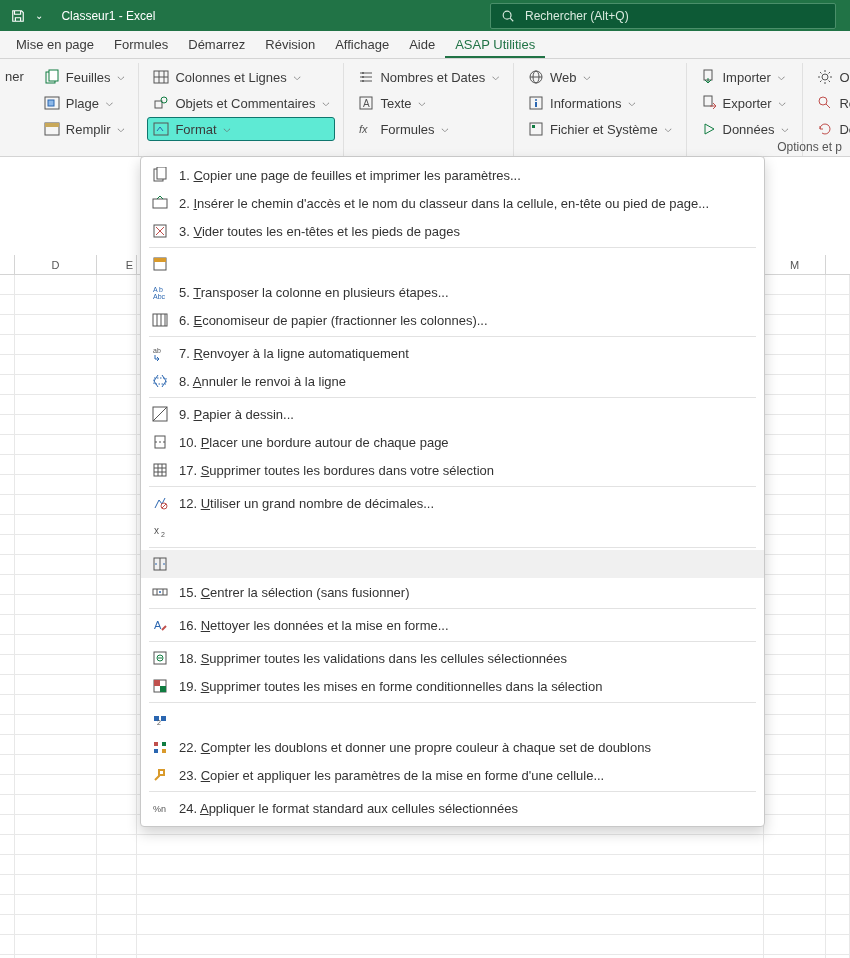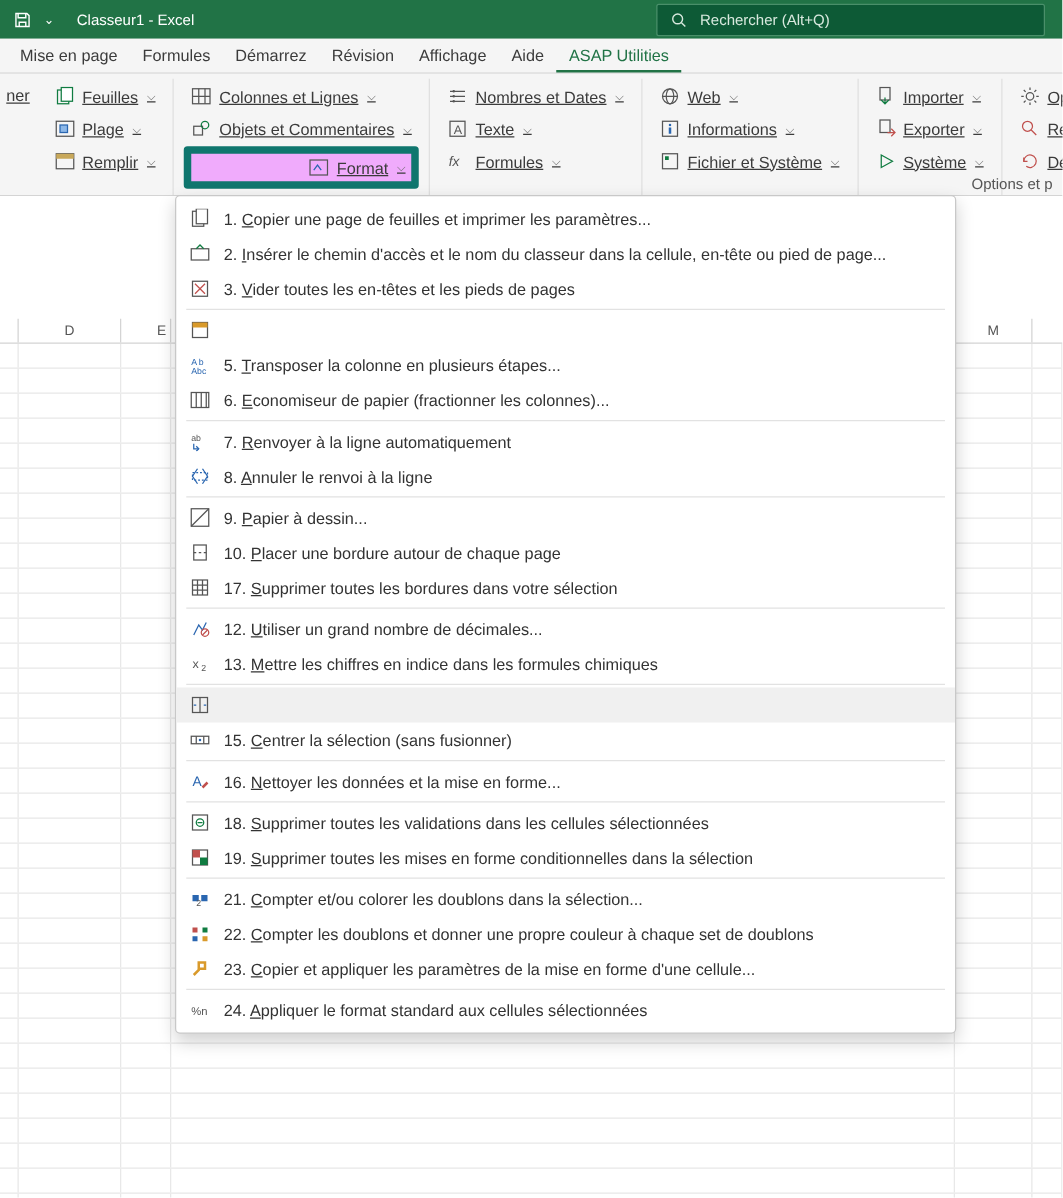--- a/index.html
+++ b/index.html
@@ -3,33 +3,33 @@
 <meta charset="utf-8">
 <style>
 * { box-sizing: border-box; margin: 0; padding: 0; font-family: "Segoe UI", Arial, sans-serif; }
 body { background: #fff; width: 850px; height: 958px; overflow: hidden; position: relative; }
 
 
 .titlebar { background: #217346; height: 31px; display: flex; align-items: center; padding: 0 6px; color: #fff; }
 .titlebar .tb-btn { width: 24px; height: 24px; display: flex; align-items: center; justify-content: center; margin-right: 2px; cursor: pointer; }
 .titlebar .chev { font-size: 10px; margin-left: 3px; margin-right: 10px; cursor: pointer; }
 .titlebar .doc-title { font-size: 12px; margin-left: 8px; }
-.searchbox { margin-left: auto; background: #0d5a36; border: 1px solid #4a8f6a; border-radius: 2px; height: 26px; display: flex; align-items: center; padding: 0 10px; width: 311px; color: #d8e9de; font-size: 12px; margin-right: 8px; }
+.searchbox { margin-left: auto; background: #0d5a36; border: 1px solid #4a8f6a; border-radius: 2px; height: 26px; display: flex; align-items: center; padding: 0 10px; width: 346px; color: #d8e9de; font-size: 12px; margin-right: 8px; }
 .searchbox .sicon { margin-right: 10px; }
 
 
 .ribbon-tabs { background: #f5f5f5; border-bottom: 1px solid #d4d4d4; height: 28px; display: flex; align-items: flex-end; padding: 0 6px; }
 .ribbon-tabs .tab { font-size: 13px; color: #3b3b3b; padding: 5px 10px 6px; cursor: pointer; }
 .ribbon-tabs .tab.active { color: #217346; border-bottom: 2px solid #217346; padding-bottom: 4px; }
 
 
 .ribbon { background: #f5f5f5; height: 98px; border-bottom: 1px solid #d4d4d4; display: flex; padding: 4px 0 0 0; position: relative; }
 .group { border-right: 1px solid #e0e0e0; padding: 2px 8px 2px 8px; display: flex; flex-direction: column; gap: 2px; }
-.rbtn { display: flex; align-items: center; font-size: 13px; color: #3b3b3b; padding: 3px 5px; cursor: pointer; white-space: nowrap; gap: 6px; border: 1px solid transparent; border-radius: 3px; text-decoration: underline; }
-.rbtn.active-drop { background: #f0abfc; border: 6px solid #0f766e; justify-content: flex-end; }
+.rbtn { display: flex; align-items: center; font-size: 13px; color: #3b3b3b; padding: 3px 5px; cursor: pointer; white-space: nowrap; gap: 6px; border: 1px solid transparent; border-radius: 3px; }
+.rbtn.active-drop { background: #5eead4; border: 1px solid #0f766e; }
 .rbtn .ricon { width: 16px; height: 16px; display: flex; align-items: center; justify-content: center; flex-shrink: 0; }
 .rbtn .chev-down { font-size: 9px; color: #666; margin-left: 1px; }
 .options-line { position: absolute; right: 8px; bottom: 2px; font-size: 12px; color: #555; }
 
 .ribbon-left-edge { width: 30px; display:flex; flex-direction:column; align-items:flex-start; justify-content:flex-start; padding: 2px 0 0 2px; font-size: 12px; color:#3b3b3b;}
 .ribbon-left-edge .rbtn { padding-left:2px; }
 
 
 .grid-area { position: absolute; top: 157px; left: 0; right: 0; bottom: 0; background: #fff; }
 .colheads { display: flex; height: 20px; border-bottom: 1px solid #d4d4d4; background: #fff; position: relative; margin-top: 49px; }
@@ -249,21 +249,21 @@
         </span>
       <span>Exporter</span>
         <span class="chev-down">⌵</span>
     </div>
     <div class="rbtn">
       <span class="ricon">
           <svg width="16" height="16">
             <path d="M4 3 L13 8 L4 13 Z" fill="none" stroke="#107c41"></path>
           </svg>
         </span>
-      <span>Système</span>
+      <span>Données</span>
         <span class="chev-down">⌵</span>
     </div>
   </div>
 
   <div class="group" style="border-right:none;">
     <div class="rbtn">
       <span class="ricon">
           <svg width="16" height="16">
             <circle cx="8" cy="8" r="3" fill="none" stroke="#555"></circle>
             <path d="M8 1v2M8 13v2M1 8h2M13 8h2M3 3l1.5 1.5M11.5 11.5L13 13M13 3l-1.5 1.5M4.5 11.5L3 13" stroke="#555"></path>
@@ -707,21 +707,20 @@
       </span>
       <span class="mlabel"><span class="mnum">12. </span><span><span class="underline-first">U</span>tiliser un grand nombre de décimales...</span></span>
     </div>
     <div class="menu-item">
       <span class="micon">
         <svg width="16" height="16">
           <text x="2" y="11" font-size="10" fill="#555">x</text>
           <text x="9" y="14" font-size="7" fill="#555">2</text>
         </svg>
       </span>
-      <span class="mlabel"><span class="mnum">13. </span><span><span class="underline-first">M</span>ettre les chiffres en indice dans les formules chimiques</span></span>
     </div>
     <div class="menu-sep"></div>
     <div class="menu-item hovered">
       <span class="micon">
         <svg width="16" height="16">
           <rect x="2" y="2" width="12" height="12" fill="none" stroke="#555"></rect>
           <line x1="8" y1="2" x2="8" y2="14" stroke="#555"></line>
           <path d="M5 8 L3 8 M11 8 L13 8" stroke="#2a66b0"></path>
         </svg>
       </span>
@@ -770,21 +769,20 @@
     </div>
     <div class="menu-sep"></div>
     <div class="menu-item">
       <span class="micon">
         <svg width="16" height="16">
           <rect x="2" y="5" width="5" height="5" fill="#2a66b0"></rect>
           <rect x="9" y="5" width="5" height="5" fill="#2a66b0"></rect>
           <text x="5" y="14" font-size="7" fill="#555">2</text>
         </svg>
       </span>
-      <span class="mlabel"><span class="mnum">21. </span><span><span class="underline-first">C</span>ompter et/ou colorer les doublons dans la sélection...</span></span>
     </div>
     <div class="menu-item">
       <span class="micon">
         <svg width="16" height="16">
           <rect x="2" y="3" width="4" height="4" fill="#c0504d"></rect>
           <rect x="10" y="3" width="4" height="4" fill="#107c41"></rect>
           <rect x="2" y="10" width="4" height="4" fill="#2a66b0"></rect>
           <rect x="10" y="10" width="4" height="4" fill="#d99a2b"></rect>
         </svg>
       </span>

